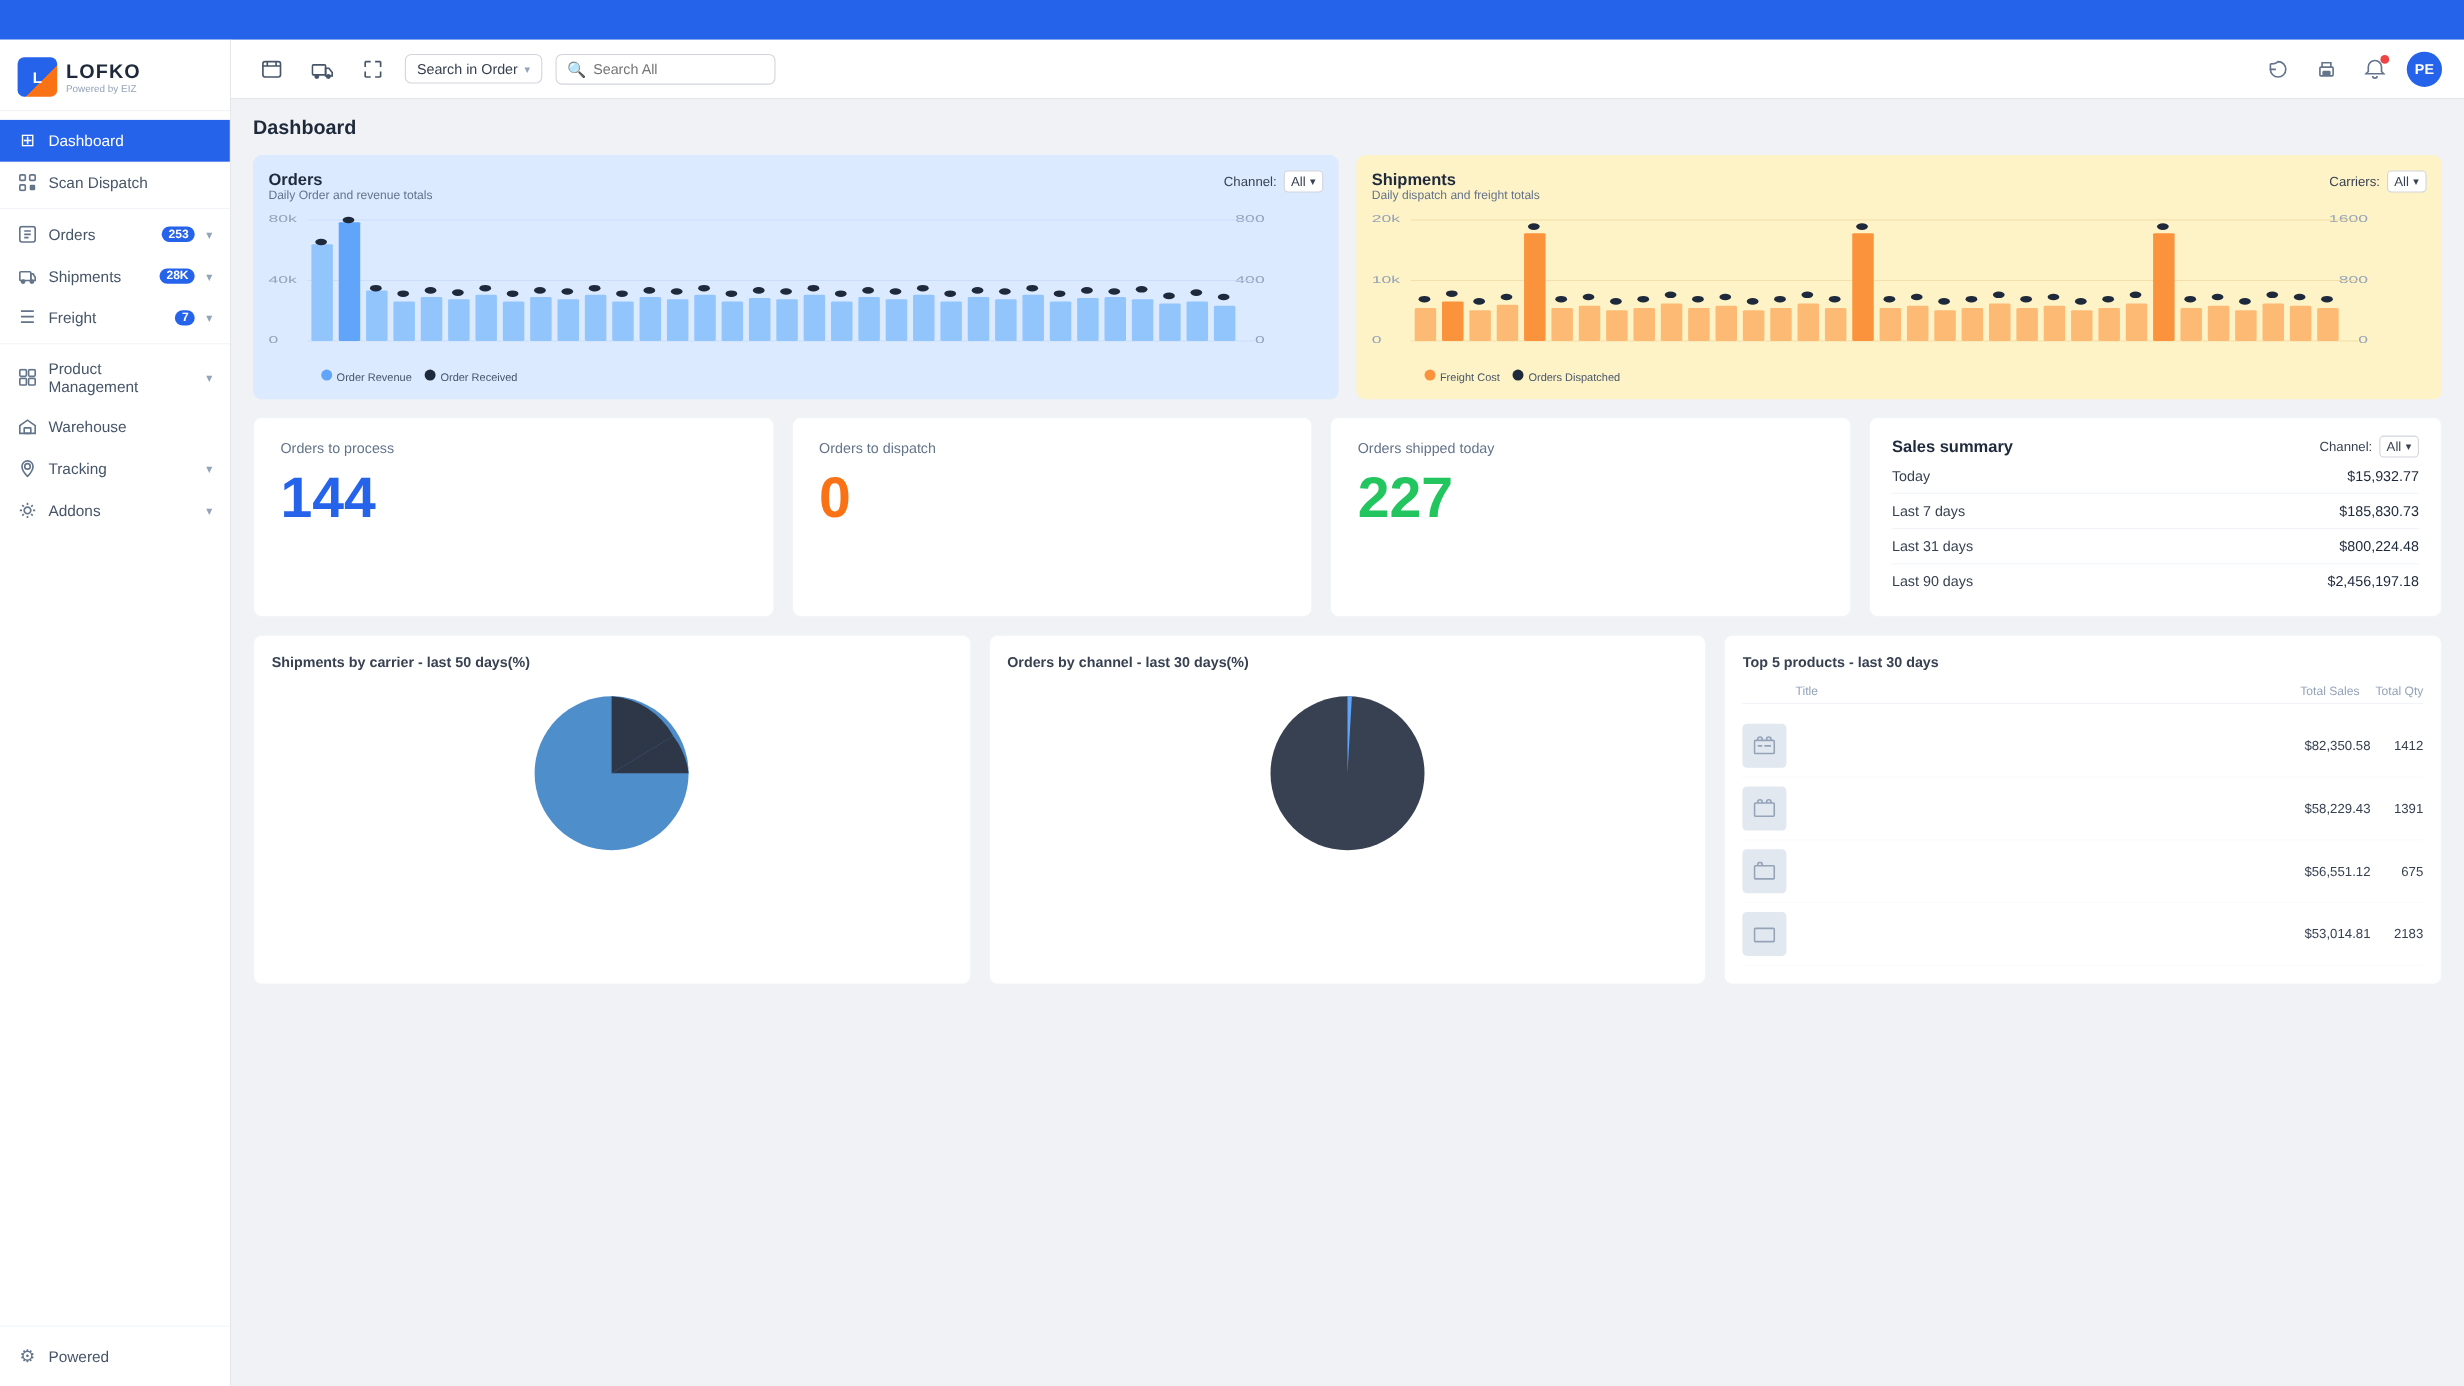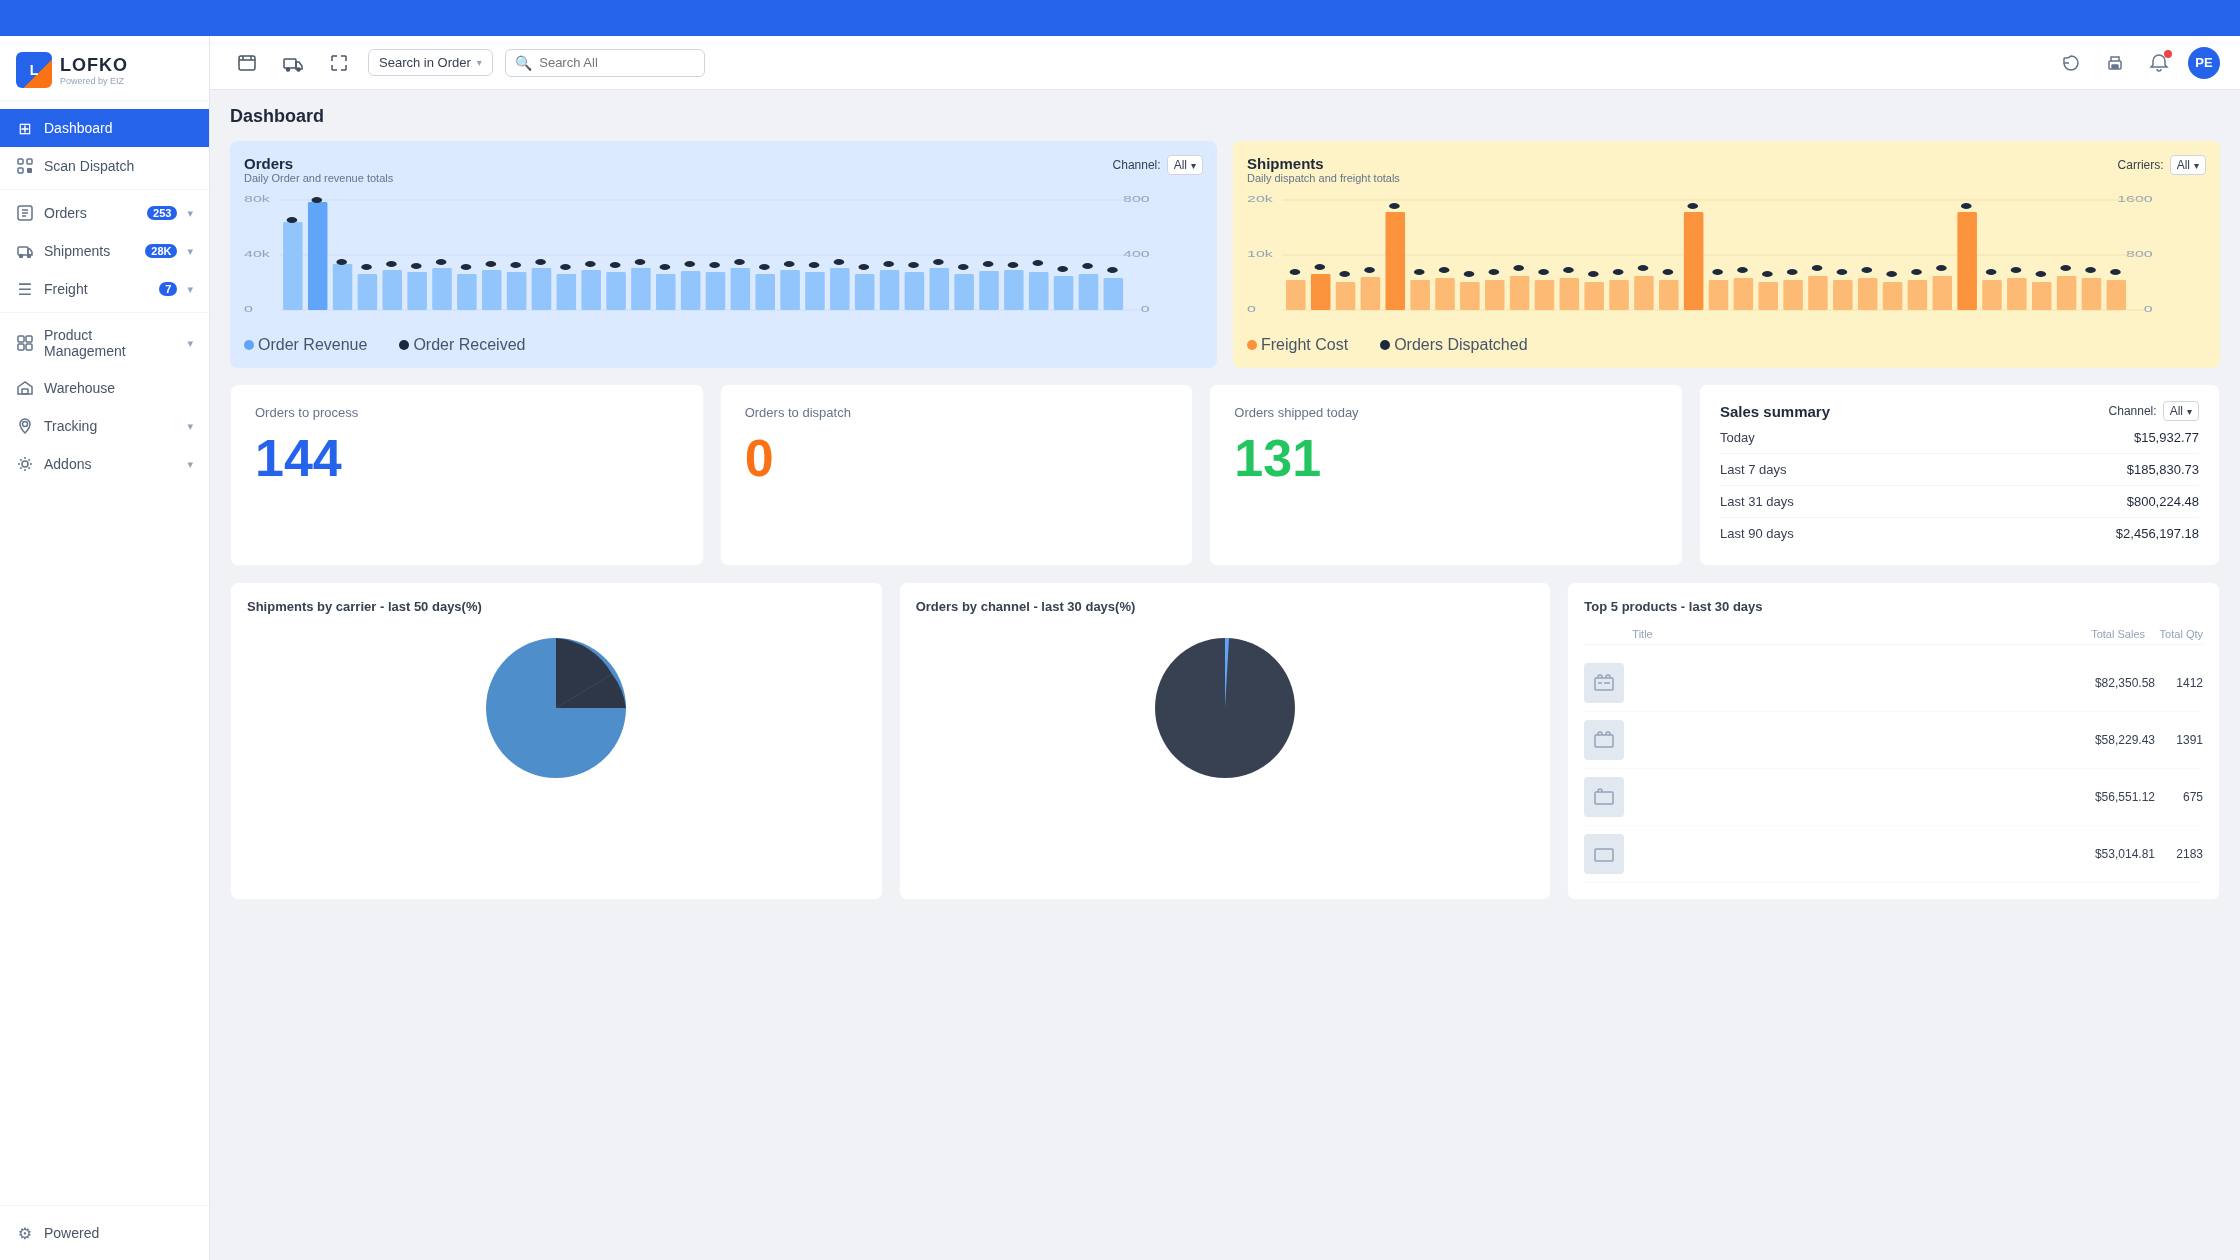--- a/index.html
+++ b/index.html
@@ -306,24 +306,25 @@
     }
 
     .chart-area {
       margin-top: 8px;
       height: 140px;
       position: relative;
     }
 
     .chart-legend {
       display: flex;
-      gap: 32px;
+      gap: 12px;
       margin-top: 4px;
-      font-size: 16px;
+      font-size: 10px;
       color: #475569;
+      margin-left: 48px;
     }
 
     .legend-dot {
       width: 10px;
       height: 10px;
       border-radius: 50%;
       display: inline-block;
       margin-right: 4px;
     }
 
@@ -883,21 +884,21 @@
           <div class="stat-value blue">144</div>
         </div>
 
         <div class="stat-card">
           <div class="stat-label">Orders to dispatch</div>
           <div class="stat-value orange">0</div>
         </div>
 
         <div class="stat-card">
           <div class="stat-label">Orders shipped today</div>
-          <div class="stat-value green">131</div>
+          <div class="stat-value green">227</div>
         </div>
 
         <div class="sales-summary-card">
           <div class="sales-header">
             <span class="sales-title">Sales summary</span>
             <div class="channel-selector">
               <span>Channel:</span>
               <div class="channel-dropdown">
                 <span>All</span>
                 <span style="font-size:10px;">▾</span>

